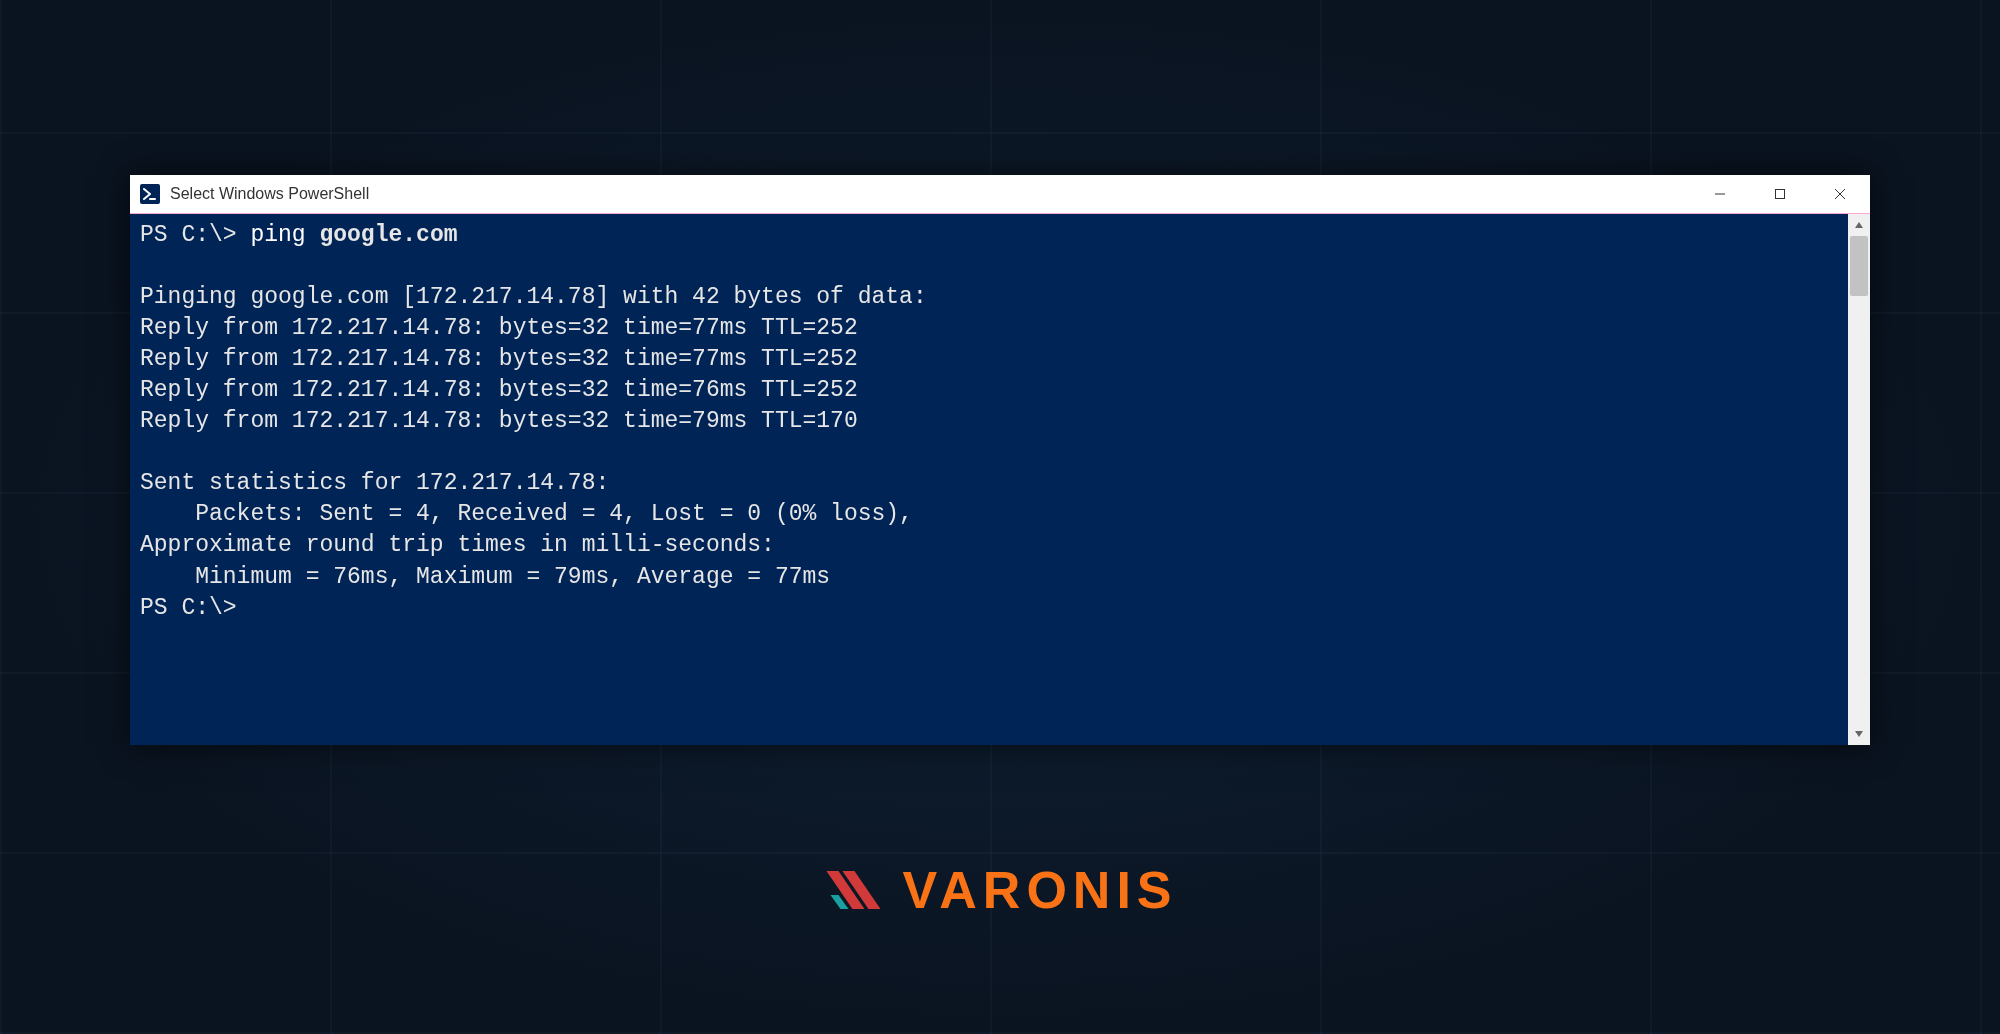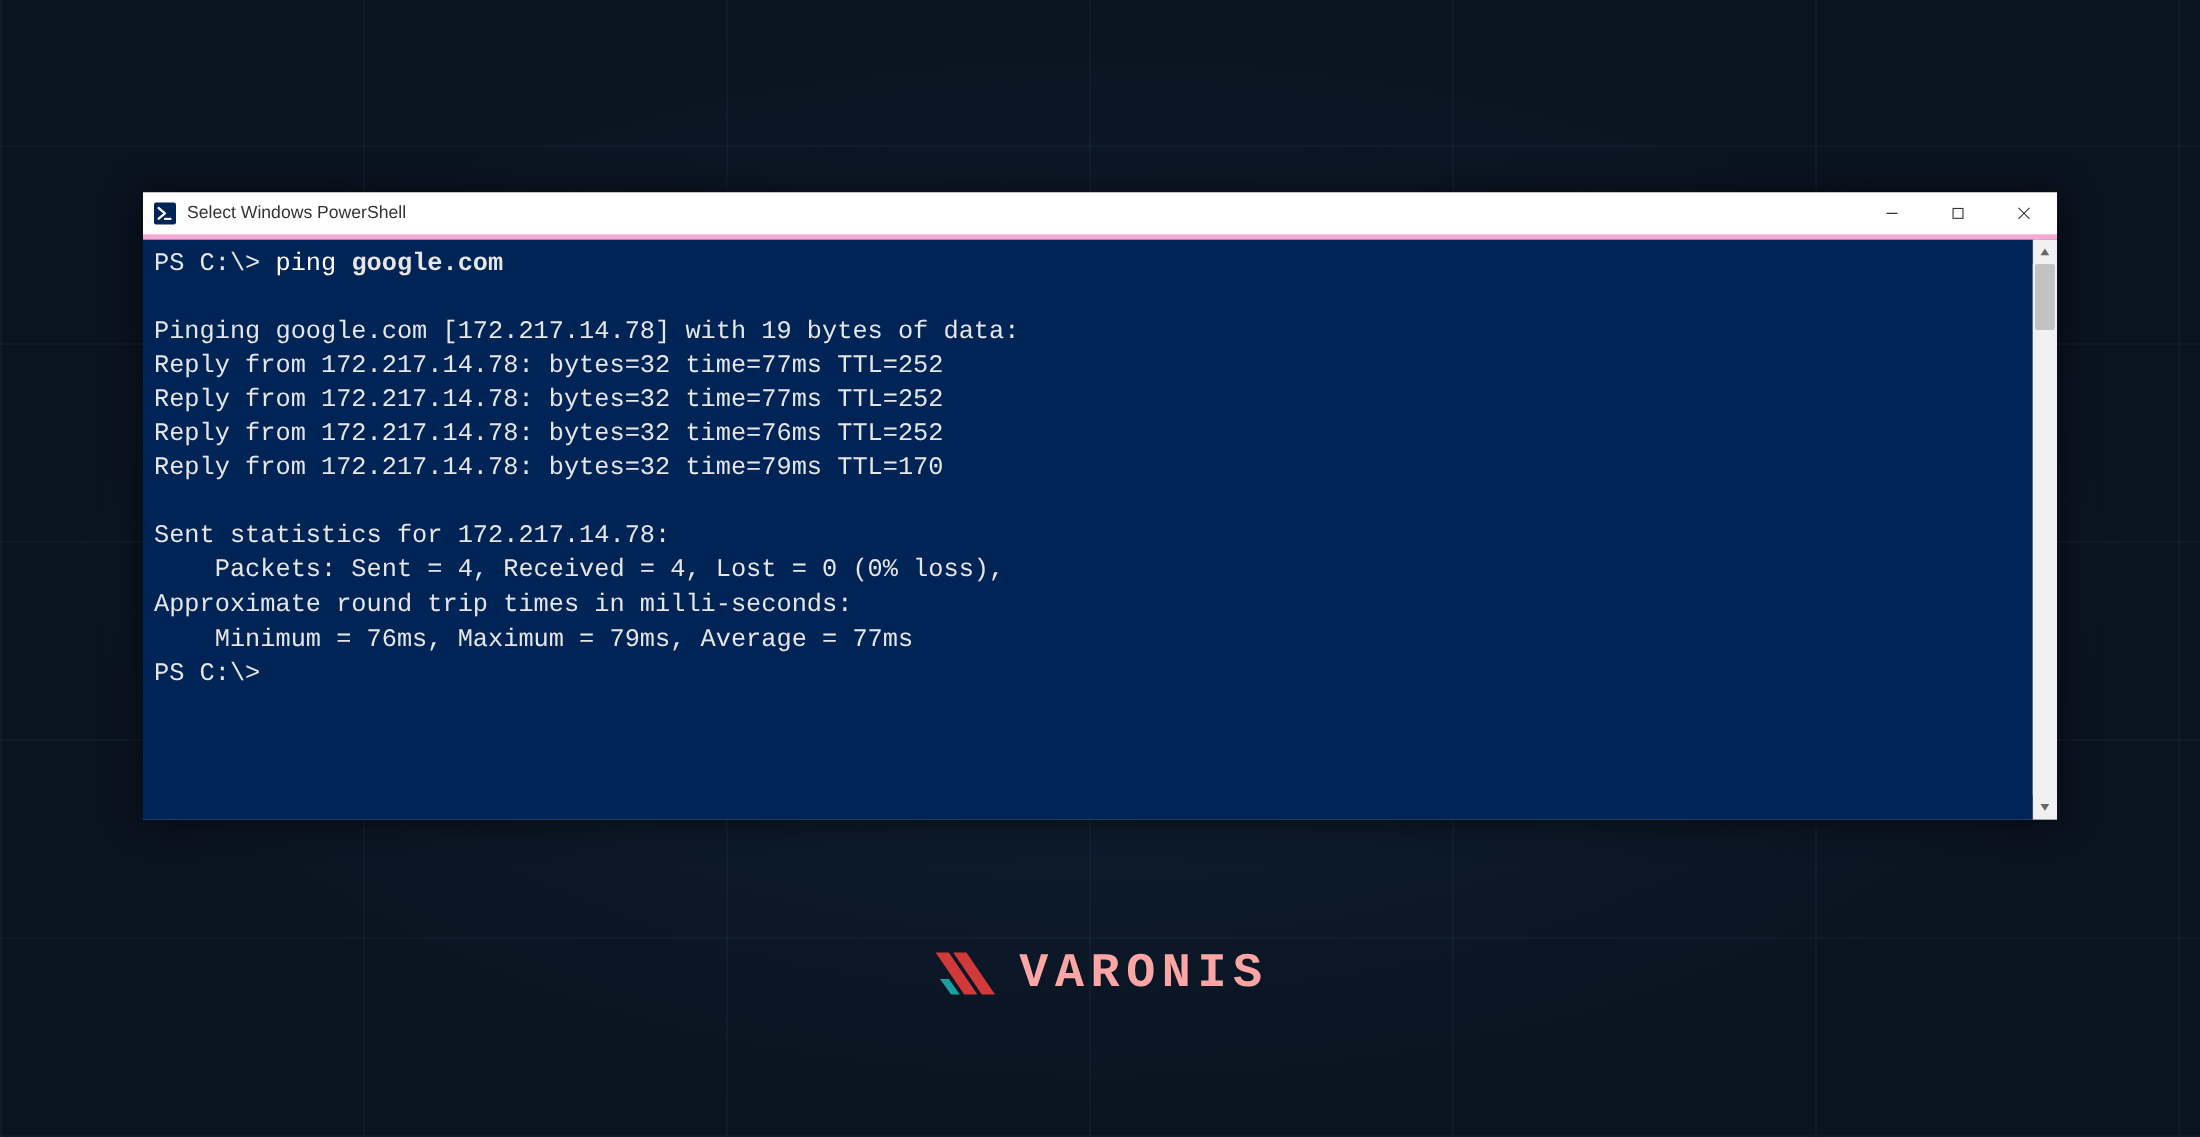--- a/index.html
+++ b/index.html
@@ -41,21 +41,21 @@
     height: 570px;
     box-shadow: 0 0 30px rgba(0,0,0,0.6);
     display: flex;
     flex-direction: column;
     background: #ffffff;
   }
 
   .titlebar {
     height: 38px;
     background: #ffffff;
-    border-bottom: 5px solid #f9a8d4;
+    border-bottom: 1px solid #f9a8d4;
     display: flex;
     align-items: center;
     padding-left: 10px;
     font-size: 16px;
     color: #333;
     user-select: none;
   }
 
   .titlebar .ps-icon {
     width: 20px;
@@ -145,25 +145,25 @@
     left: 50%;
     transform: translateX(-50%);
     top: 860px;
     display: flex;
     align-items: center;
     gap: 10px;
     user-select: none;
   }
 
   .brand-text {
-    font-family: Liberation Mono, monospace;
+    font-family: Liberation Sans, sans-serif;
     font-weight: 600;
     letter-spacing: 6px;
-    font-size: 44px;
-    color: #fca5a5;
+    font-size: 52px;
+    color: #f97316;
   }
 </style>
 </head>
 <body>
 
 <div class="bg"></div>
 
 <div class="window">
 
   <div class="titlebar">
@@ -191,21 +191,21 @@
           <line x1="1" y1="1" x2="11" y2="11" stroke="#333" stroke-width="1"></line>
           <line x1="11" y1="1" x2="1" y2="11" stroke="#333" stroke-width="1"></line>
         </svg>
       </div>
     </div>
   </div>
 
   <div class="term-wrap">
     <div class="terminal"><span class="prompt-prefix">PS C:\&gt;</span> <span class="cmd-highlight">ping</span><span class="cmd-rest"> google.com</span>
 
-<span>Pinging google.com [172.217.14.78] with 19 bytes of data:</span>
+<span>Pinging google.com [172.217.14.78] with 42 bytes of data:</span>
 <span>Reply from 172.217.14.78: bytes=32 time=77ms TTL=252</span>
 <span>Reply from 172.217.14.78: bytes=32 time=77ms TTL=252</span>
 <span>Reply from 172.217.14.78: bytes=32 time=76ms TTL=252</span>
 <span>Reply from 172.217.14.78: bytes=32 time=79ms TTL=170</span>
 
 <span>Sent statistics for 172.217.14.78:</span>
 <span>    Packets: Sent = 4, Received = 4, Lost = 0 (0% loss),</span>
 <span>Approximate round trip times in milli-seconds:</span>
 <span>    Minimum = 76ms, Maximum = 79ms, Average = 77ms</span>
 <span>PS C:\&gt;</span></div>

